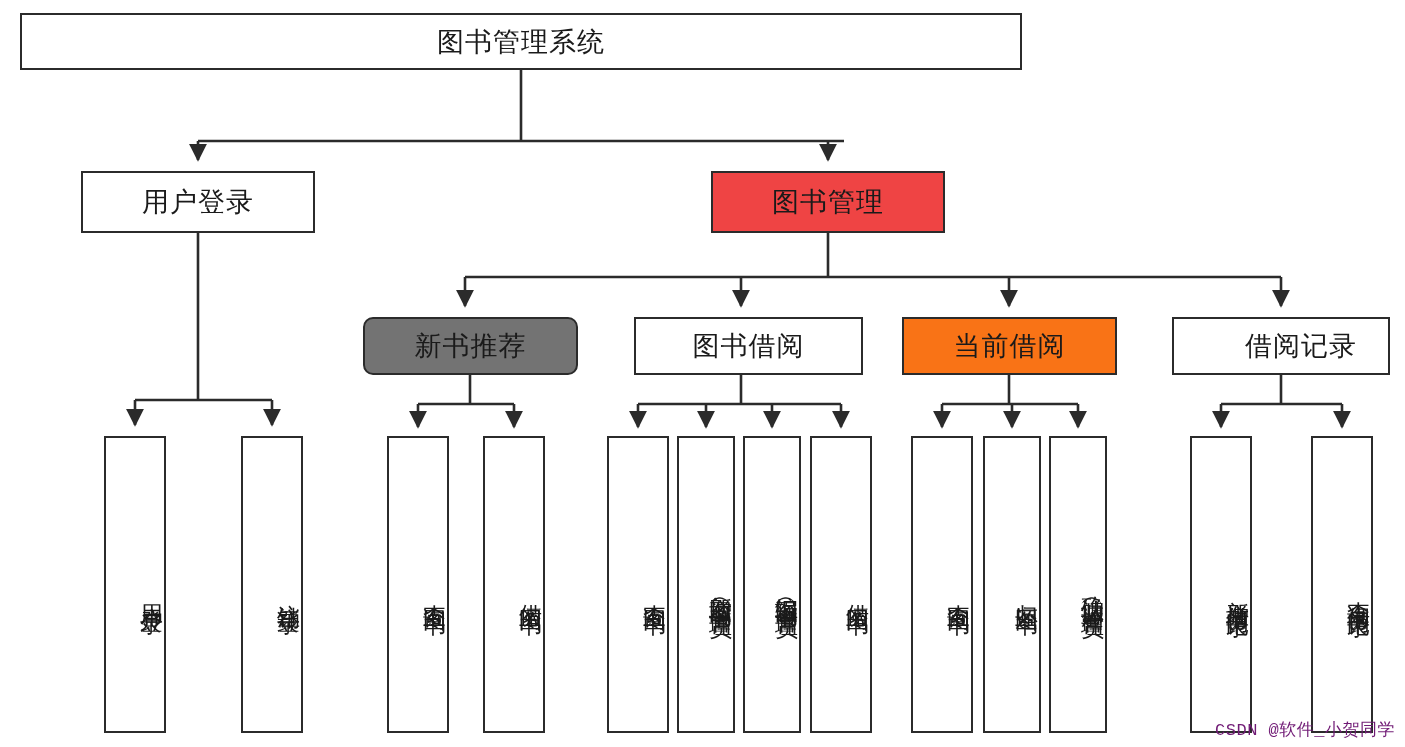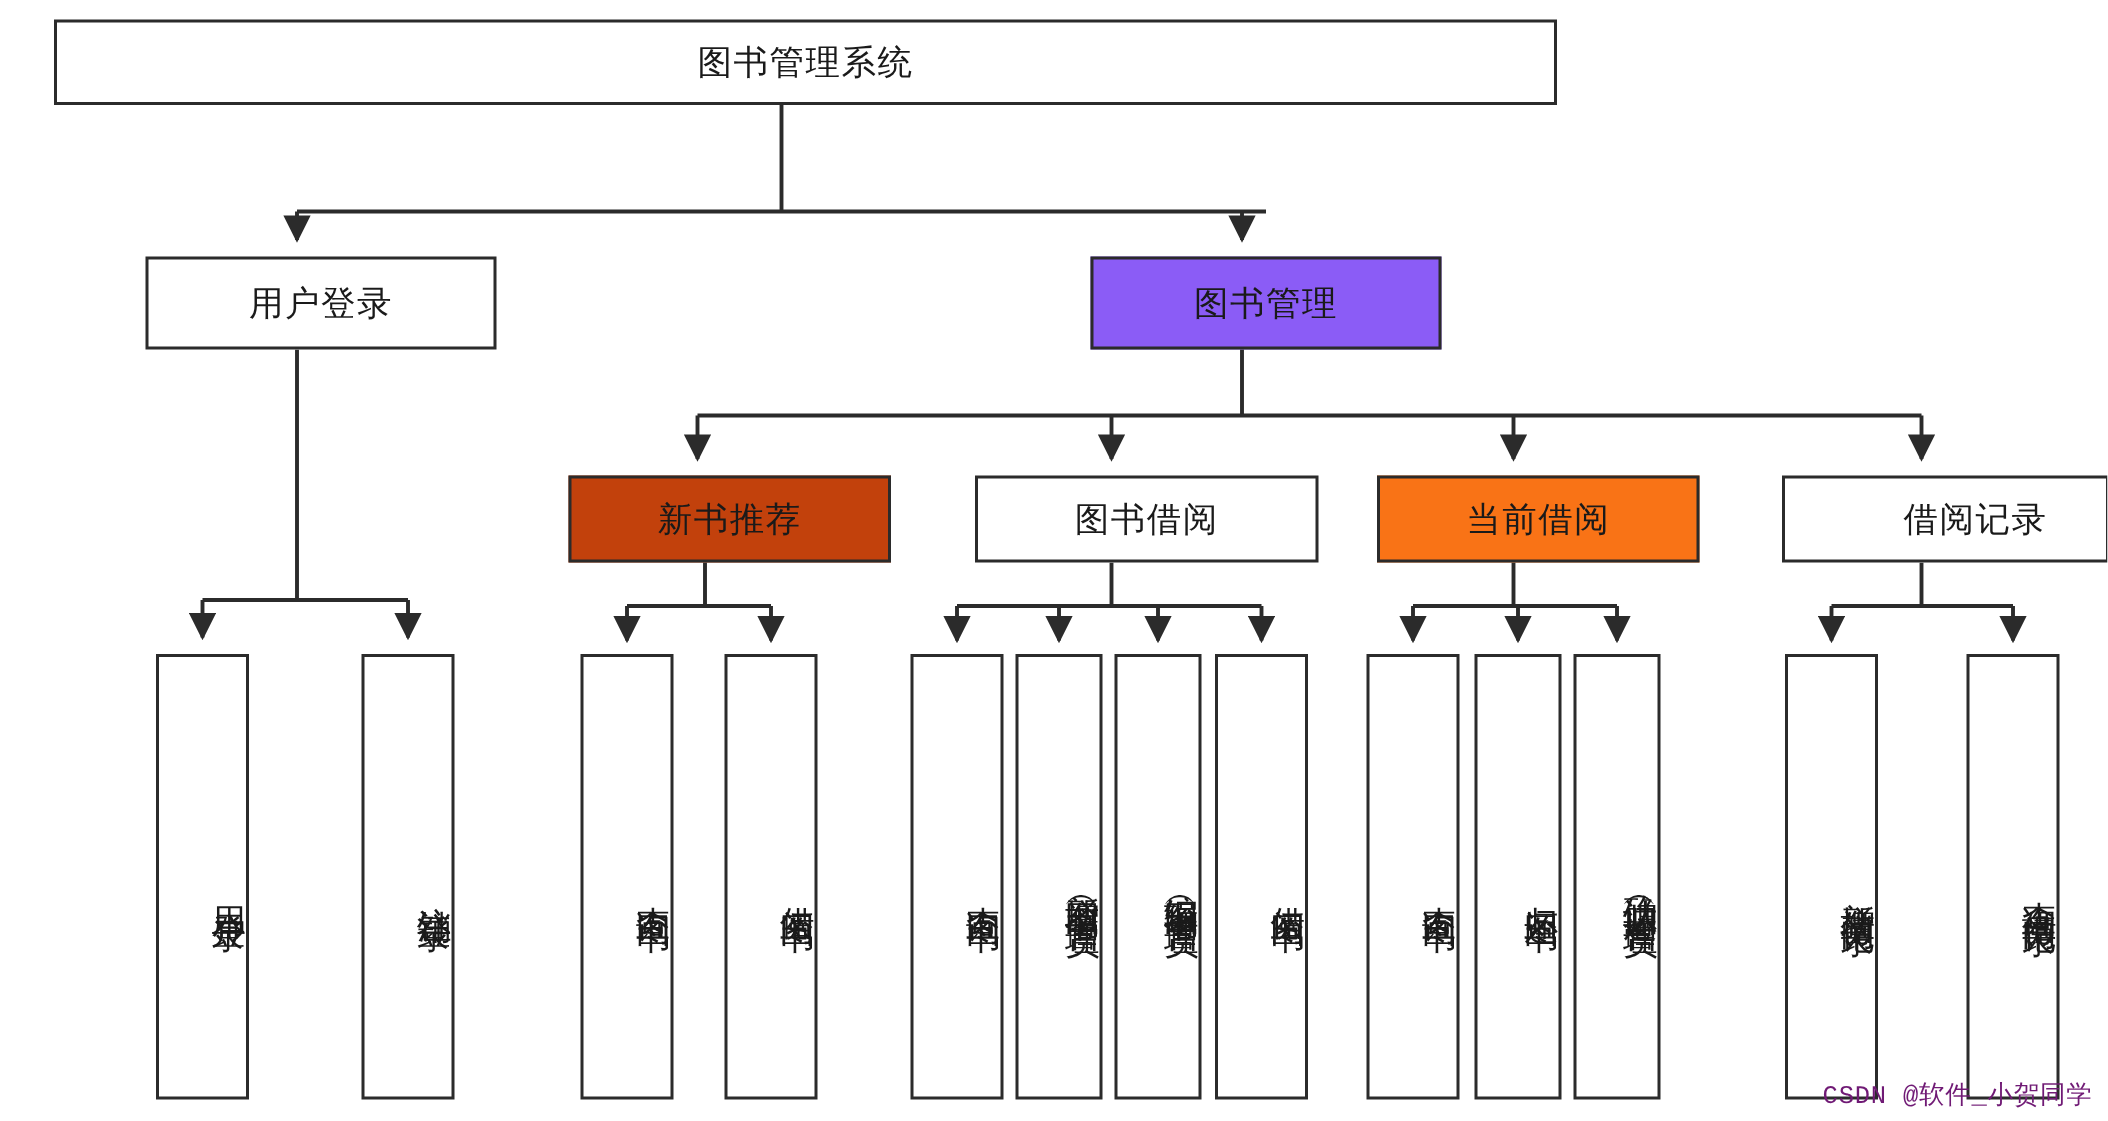--- a/index.html
+++ b/index.html
@@ -29,23 +29,22 @@
     position: absolute;
     box-sizing: border-box;
     background: #ffffff;
     border: 2.5px solid #2b2b2b;
     display: flex;
     align-items: center;
     justify-content: center;
     color: #1a1a1a;
   }
   .node.h {
-    font-size: 23px;
+    font-size: 27px;
     letter-spacing: 1px;
-    margin-left: 16px;
   }
   .node.v {
     writing-mode: vertical-rl;
     text-orientation: upright;
     font-size: 23px;
     letter-spacing: 3px;
     align-items: flex-start;
     justify-content: center;
     padding-top: 14px;
   }
@@ -120,25 +119,25 @@
     </g>
   </svg>
 
   <div class="node h" style="left: 20px; top: 13px; width: 1002px; height: 57px; border-color: rgb(43, 43, 43); background: rgb(255, 255, 255); color: rgb(26, 26, 26);">
     <span>图书管理系统</span>
   </div>
 
   <div class="node h" style="left: 81px; top: 171px; width: 234px; height: 62px; border-color: rgb(43, 43, 43); background: rgb(255, 255, 255); color: rgb(26, 26, 26);">
     <span>用户登录</span>
   </div>
-  <div class="node h" style="left: 711px; top: 171px; width: 234px; height: 62px; border-color: rgb(43, 43, 43); background: #8b5cf6; color: rgb(26, 26, 26);">
+  <div class="node h" style="left: 711px; top: 171px; width: 234px; height: 62px; border-color: rgb(43, 43, 43); background: #ef4444; color: rgb(26, 26, 26);">
     <span>图书管理</span>
   </div>
 
-  <div class="node h" style="left: 363px; top: 317px; width: 215px; height: 58px; border-color: rgb(43, 43, 43); background: #c2410c; color: rgb(26, 26, 26);">
+  <div class="node h" style="left: 363px; top: 317px; width: 215px; height: 58px; border-color: rgb(43, 43, 43); background: #737373; color: rgb(26, 26, 26); border-radius: 10px;">
     <span>新书推荐</span>
   </div>
   <div class="node h" style="left: 634px; top: 317px; width: 229px; height: 58px; border-color: rgb(43, 43, 43); background: rgb(255, 255, 255); color: rgb(26, 26, 26);">
     <span>图书借阅</span>
   </div>
   <div class="node h" style="left: 902px; top: 317px; width: 215px; height: 58px; border-color: rgb(43, 43, 43); background: #f97316; color: rgb(26, 26, 26);">
     <span>当前借阅</span>
   </div>
   <div class="node h" style="left: 1172px; top: 317px; width: 218px; height: 58px; border-color: rgb(43, 43, 43); background: rgb(255, 255, 255); color: rgb(26, 26, 26); padding-left: 40px;">
     <span>借阅记录</span>

